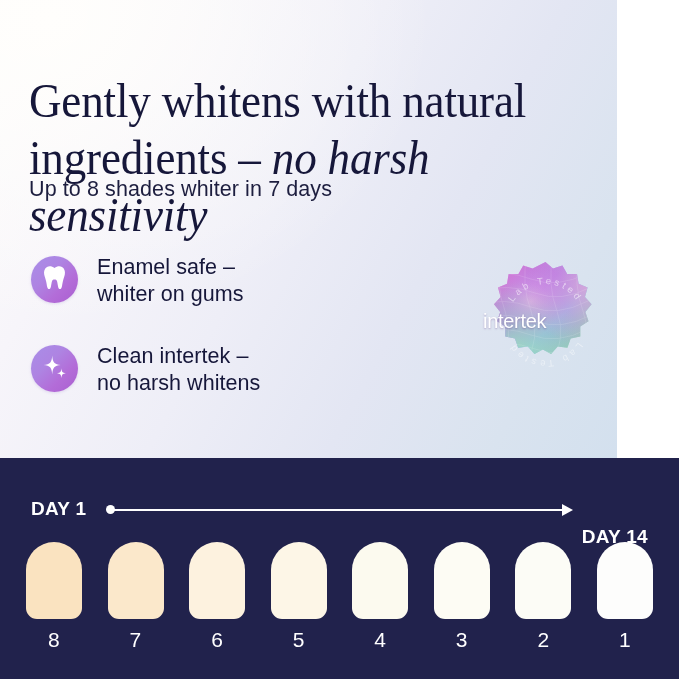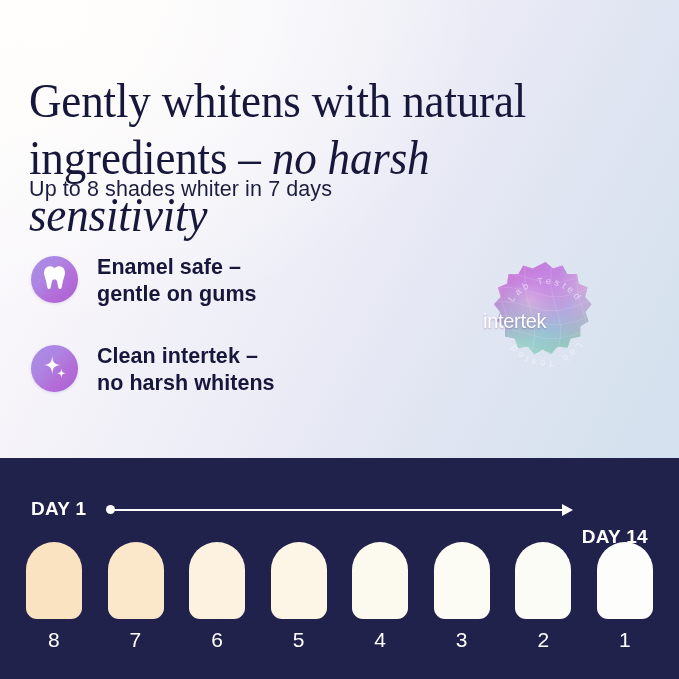--- a/index.html
+++ b/index.html
@@ -18,21 +18,21 @@
     position: relative;
     width: 679px;
     height: 679px;
     overflow: hidden;
   }
 
   
   .top-panel {
     position: absolute;
     left: 0; top: 0;
-    width: 679px;
+    width: 617px;
     height: 458px;
     background:
       radial-gradient(120% 130% at 8% 4%, #fffefc 0%, rgba(255,254,252,0) 52%),
       linear-gradient(118deg, #fdfcfb 0%, #f7f5fa 22%, #eeeef7 45%, #e3e6f3 66%, #d9e3ef 85%, #d3e0ee 100%);
   }
 
   .headline {
     position: absolute;
     left: 29px;
     top: 39px;
@@ -85,21 +85,20 @@
     margin-top: 4px;
     box-shadow: 0 1px 3px rgba(120,90,190,0.18);
   }
   .feature-text {
     margin-left: 19px;
     font-size: 21.5px;
     line-height: 27px;
     color: #16173a;
     padding-top: 2px;
     letter-spacing: 0.05px;
-    font-weight: bold;
   }
 
   
   .badge-wrap {
     position: absolute;
     left: 483px;
     top: 259px;
     width: 125px;
     height: 125px;
   }
@@ -226,21 +225,21 @@
       <div class="feature-row">
         <div class="feature-badge">
           <span>
             <svg width="23" height="25" viewBox="0 0 23 25" aria-hidden="true">
               <path d="M11.5 3.1C9.2 1.1 6.3 0.6 4.0 1.9 1.5 3.3 0.6 6.4 1.2 9.6c0.5 2.5 1.3 4.2 1.9 6.6 0.5 2.0 0.7 4.3 1.2 6.0 0.4 1.4 1.3 2.1 2.2 1.8 0.9-0.3 1.2-1.3 1.5-2.8 0.3-1.6 0.6-3.7 1.0-5.0 0.3-1.0 0.9-1.6 2.5-1.6 1.6 0 2.2 0.6 2.5 1.6 0.4 1.3 0.7 3.4 1.0 5.0 0.3 1.5 0.6 2.5 1.5 2.8 0.9 0.3 1.8-0.4 2.2-1.8 0.5-1.7 0.7-4.0 1.2-6.0 0.6-2.4 1.4-4.1 1.9-6.6 0.6-3.2-0.3-6.3-2.8-7.7C16.7 0.6 13.8 1.1 11.5 3.1z" fill="#ffffff"></path>
             </svg>
           </span>
         </div>
         <div class="feature-text">
           <span>Enamel safe –</span><br>
-          <span>gentle on gums</span>
+          <span>whiter on gums</span>
         </div>
       </div>
 
       <div class="feature-row">
         <div class="feature-badge">
           <span>
             <svg width="26" height="26" viewBox="0 0 26 26" aria-hidden="true">
               <path d="M10.2 1.5c0.2 3.6 0.9 5.9 2.1 7.2 1.2 1.3 3.3 2.0 6.4 2.3-3.1 0.3-5.2 1.0-6.4 2.3-1.2 1.3-1.9 3.6-2.1 7.2-0.2-3.6-0.9-5.9-2.1-7.2C6.9 12.0 4.8 11.3 1.7 11c3.1-0.3 5.2-1.0 6.4-2.3C9.3 7.4 10.0 5.1 10.2 1.5z" fill="#ffffff"></path>
               <path d="M19.4 14.3c0.1 1.9 0.5 3.1 1.1 3.8 0.6 0.7 1.7 1.1 3.3 1.2-1.6 0.1-2.7 0.5-3.3 1.2-0.6 0.7-1.0 1.9-1.1 3.8-0.1-1.9-0.5-3.1-1.1-3.8-0.6-0.7-1.7-1.1-3.3-1.2 1.6-0.1 2.7-0.5 3.3-1.2C18.9 17.4 19.3 16.2 19.4 14.3z" fill="#ffffff"></path>
             </svg>

